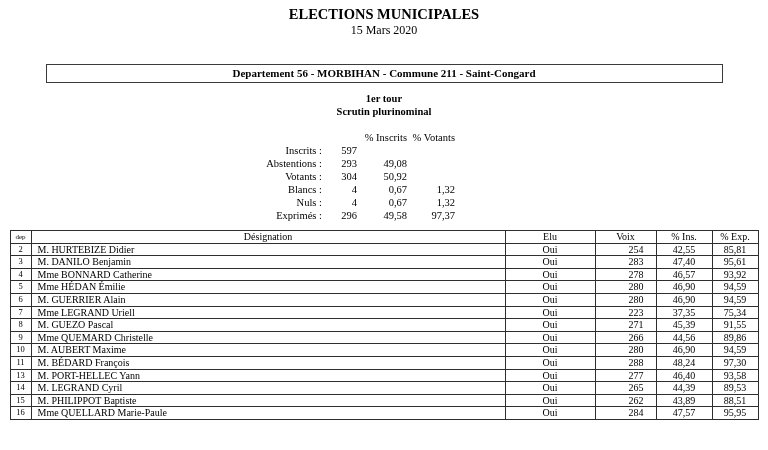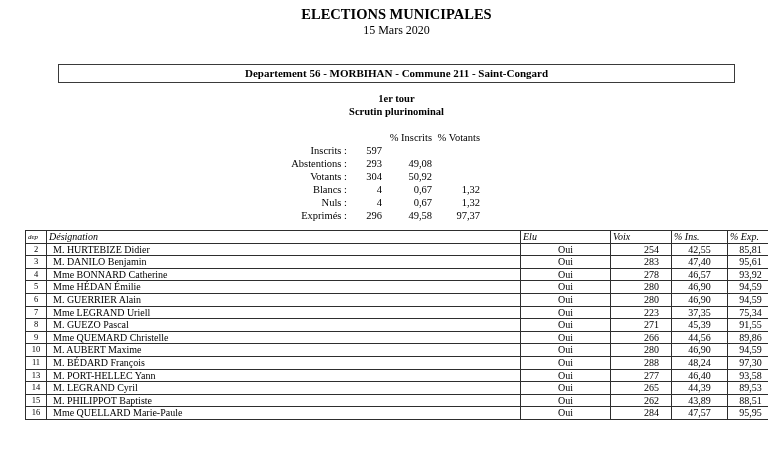--- a/index.html
+++ b/index.html
@@ -4,21 +4,20 @@
 <style>
   * { margin:0; padding:0; box-sizing:border-box; }
   html,body { background:#e9e9e9; }
   .page {
     position:relative;
     width:768px; height:450px;
     background:#ffffff;
     color:#000000;
     font-family:"Liberation Serif", serif;
     overflow:hidden;
-    padding-left:25px;
   }
   .title-block { padding-top:6px; text-align:center; }
   .main-title { font-size:14.5px; font-weight:bold; line-height:17px; }
   .sub-date   { font-size:12px;  font-weight:normal; line-height:15px; }
 
   .dept-box {
     width:677px;
     margin:26px auto 0;
     border:1px solid #3a3a3a;
     text-align:center;
@@ -60,21 +59,21 @@
     font-weight:normal;
     white-space:nowrap; overflow:hidden;
   }
   .results col.w-dep  { width:21px; }
   .results col.w-des  { width:474px; }
   .results col.w-elu  { width:90px; }
   .results col.w-voix { width:61px; }
   .results col.w-ins  { width:56px; }
   .results col.w-exp  { width:46px; }
 
-  .results th { text-align:left;font-style:italic; }
+  .results th { text-align:center; }
   .results th.c0 { font-size:7px; line-height:10px; }
   .results td.c0 { text-align:center; font-size:8.5px; }
   .results td.c1 { text-align:left; padding-left:6px;margin-left:16px; }
   .results td.c2 { text-align:center; }
   .results td.c3 { text-align:right; padding-right:12px; }
   .results td.c4, .results td.c5 { text-align:center; }
 </style>
 </head>
 <body>
 

